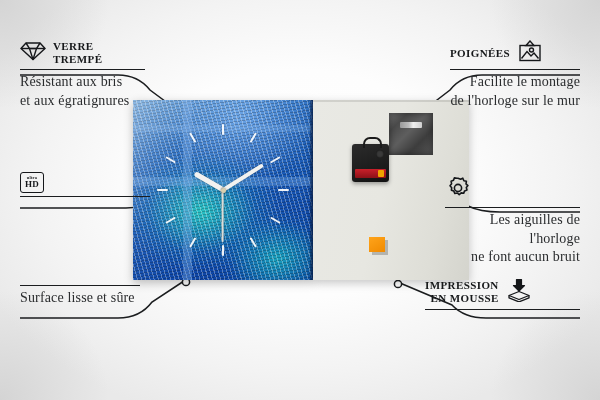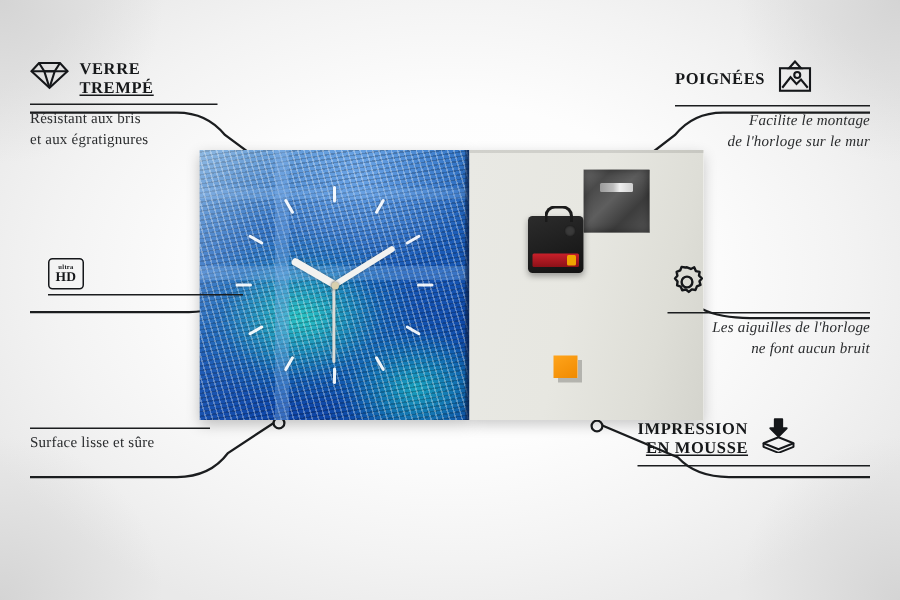--- a/index.html
+++ b/index.html
@@ -80,27 +80,27 @@
   .hand-h{width:5px;height:33px;margin-left:-2.5px;margin-top:-33px;}
   .hand-m{width:4px;height:47px;margin-left:-2px;margin-top:-47px;}
   .hand-s{width:1.6px;height:52px;margin-left:-.8px;margin-top:-52px;background:#dcdcd8;}
   .hub{position:absolute;left:50%;top:50%;width:5px;height:5px;margin:-2.5px 0 0 -2.5px;
     border-radius:50%;background:#d8cfae;box-shadow:0 0 2px rgba(0,0,0,.5);}
 
   
   .callout{position:absolute;}
   .ct-row{display:flex;align-items:center;gap:7px;}
   .ct-title{font-weight:bold;font-size:11px;letter-spacing:.4px;color:#16181a;line-height:1.18;}
-  .ct-title .l2{display:block;text-decoration:underline;}
+  .ct-title .l2{display:block;}
   .rule{height:1.4px;background:#1b1d1f;margin-top:3px;}
-  .ct-desc{font-size:10px;color:#2a2c2e;line-height:1.32;margin-top:3px;letter-spacing:.15px;}
+  .ct-desc{font-size:14px;color:#2a2c2e;line-height:1.32;margin-top:3px;letter-spacing:.15px;}
   .left .ct-row{justify-content:flex-start;}
   .right .ct-row{justify-content:flex-start;}
   .right .ct-title{text-align:right;}
-  .right .ct-desc{text-align:right;font-style:italic;}
+  .right .ct-desc{text-align:right;}
   .icon{flex:0 0 auto;color:#15171a;display:block;}
 
   .hdbox{width:22px;height:19px;border:1.6px solid #15171a;border-radius:3px;
     display:flex;flex-direction:column;align-items:center;justify-content:center;line-height:1;}
   .hdbox .u{font-size:4.4px;font-weight:bold;letter-spacing:.2px;}
   .hdbox .h{font-size:9px;font-weight:bold;letter-spacing:.2px;margin-top:.5px;}
 
   svg.lines{position:absolute;left:0;top:0;width:600px;height:400px;pointer-events:none;}
 </style>
 </head>
@@ -187,21 +187,21 @@
         <span class="l2">TREMPÉ</span>
       </span>
     </div>
     <div class="rule" style="width:125px;"></div>
     <div class="ct-desc">
       <span>Résistant aux bris</span><br>
       <span>et aux égratignures</span>
     </div>
   </div>
 
-  <div class="callout left" style="left:20px;top:172px;width:130px;margin-left:12px;">
+  <div class="callout left" style="left:20px;top:172px;width:130px;">
     <div class="ct-row">
       <span class="icon hdbox">
         <span class="u">ultra</span>
         <span class="h">HD</span>
       </span>
     </div>
     <div class="rule" style="width:130px;"></div>
   </div>
 
   <div class="callout left" style="left:20px;top:282px;width:120px;">

